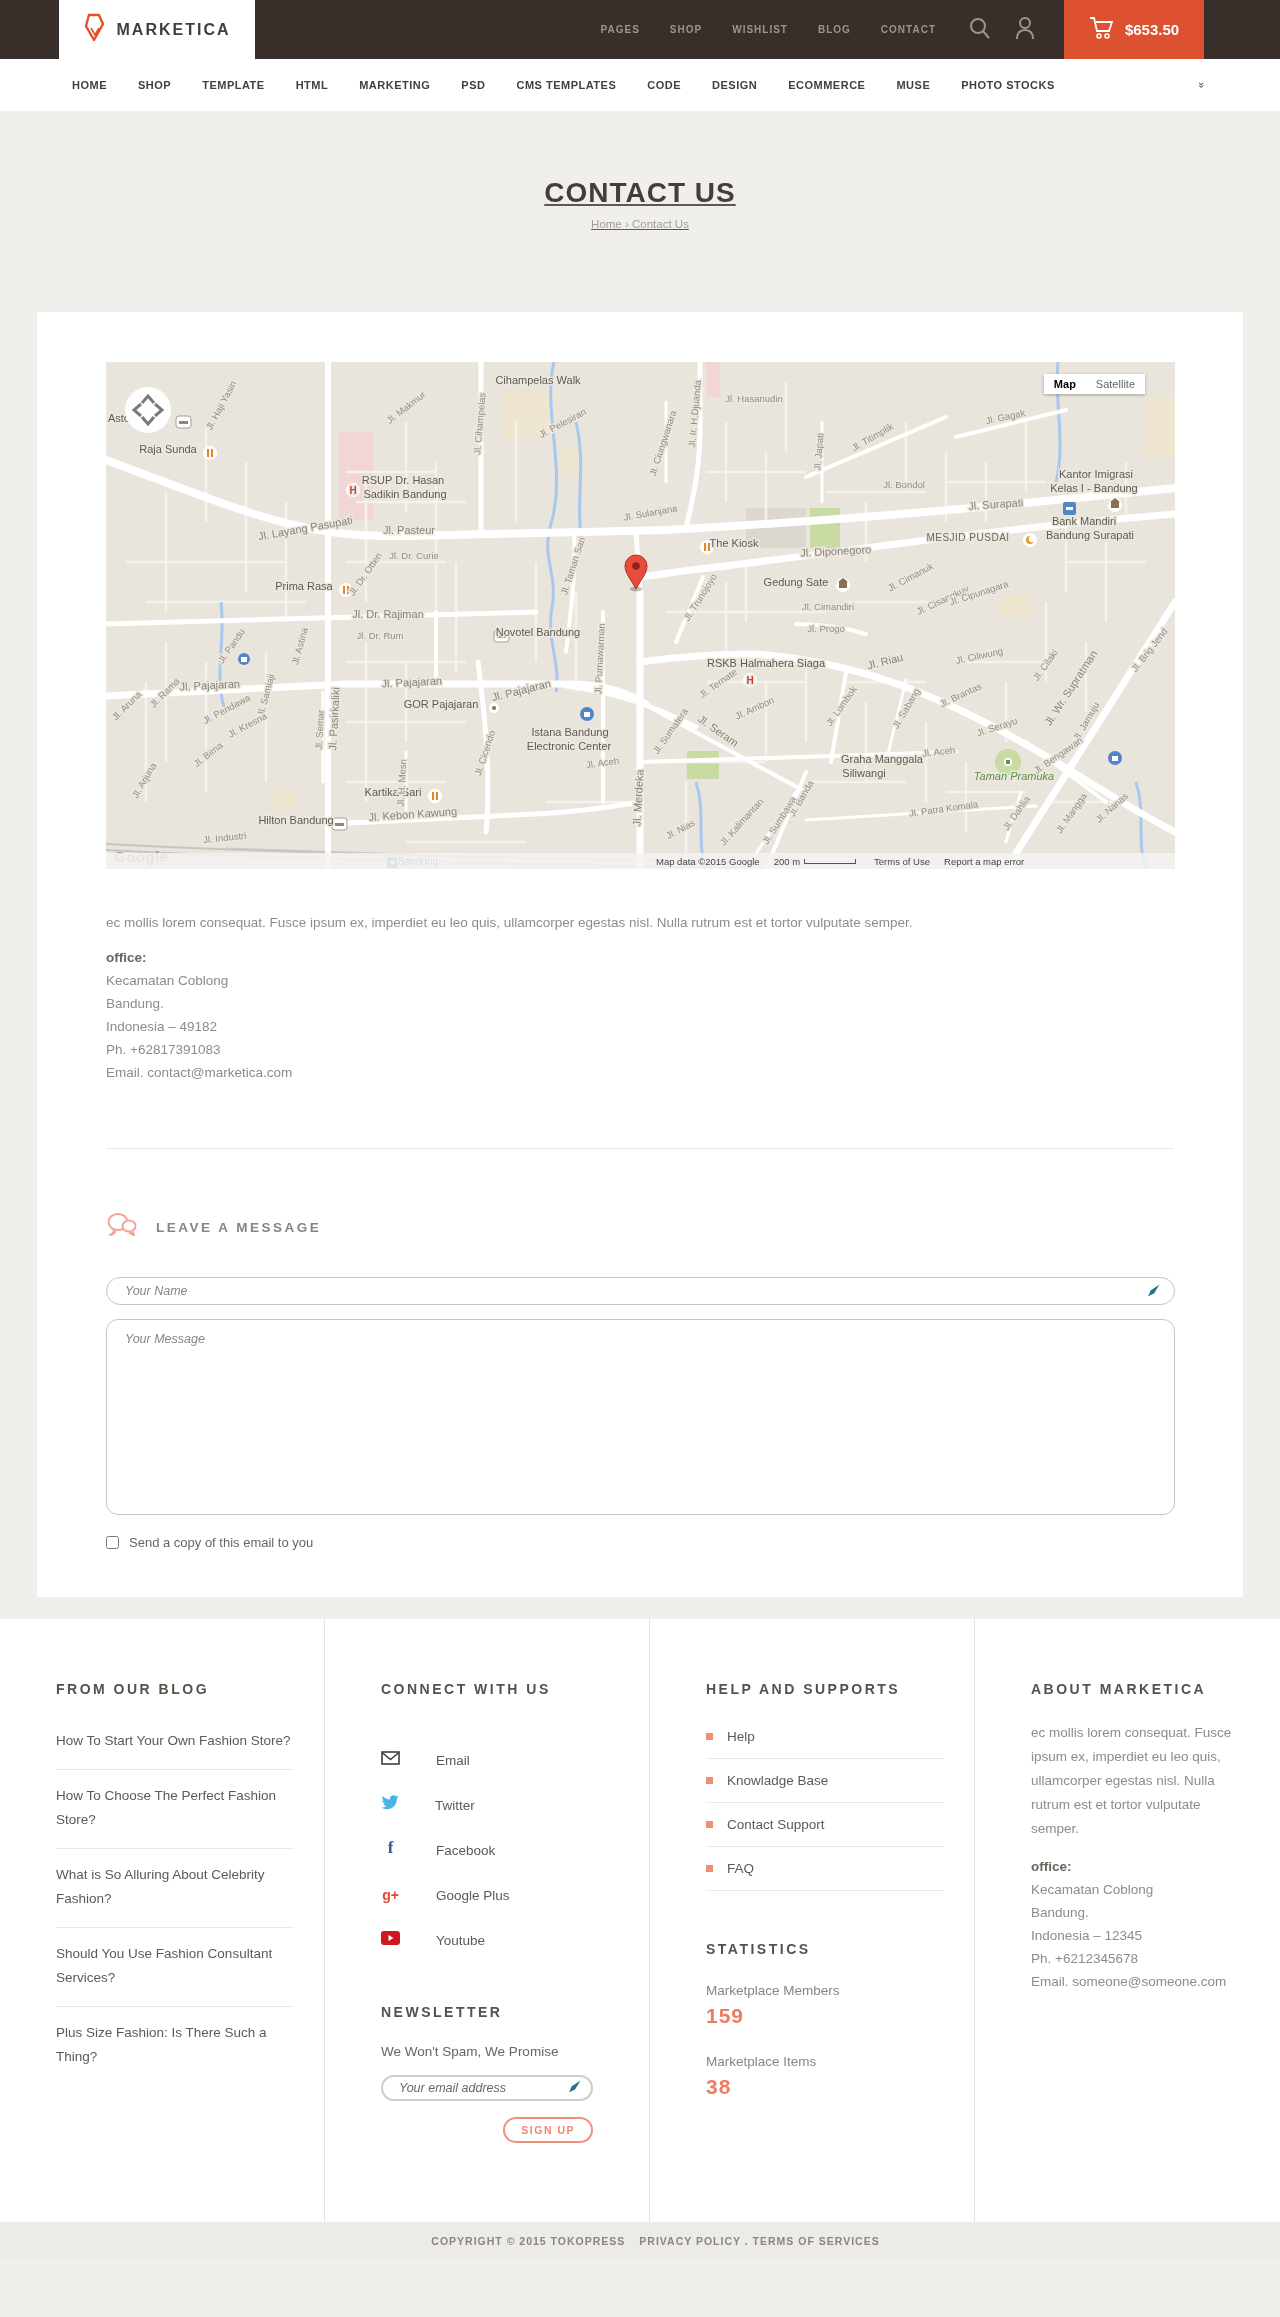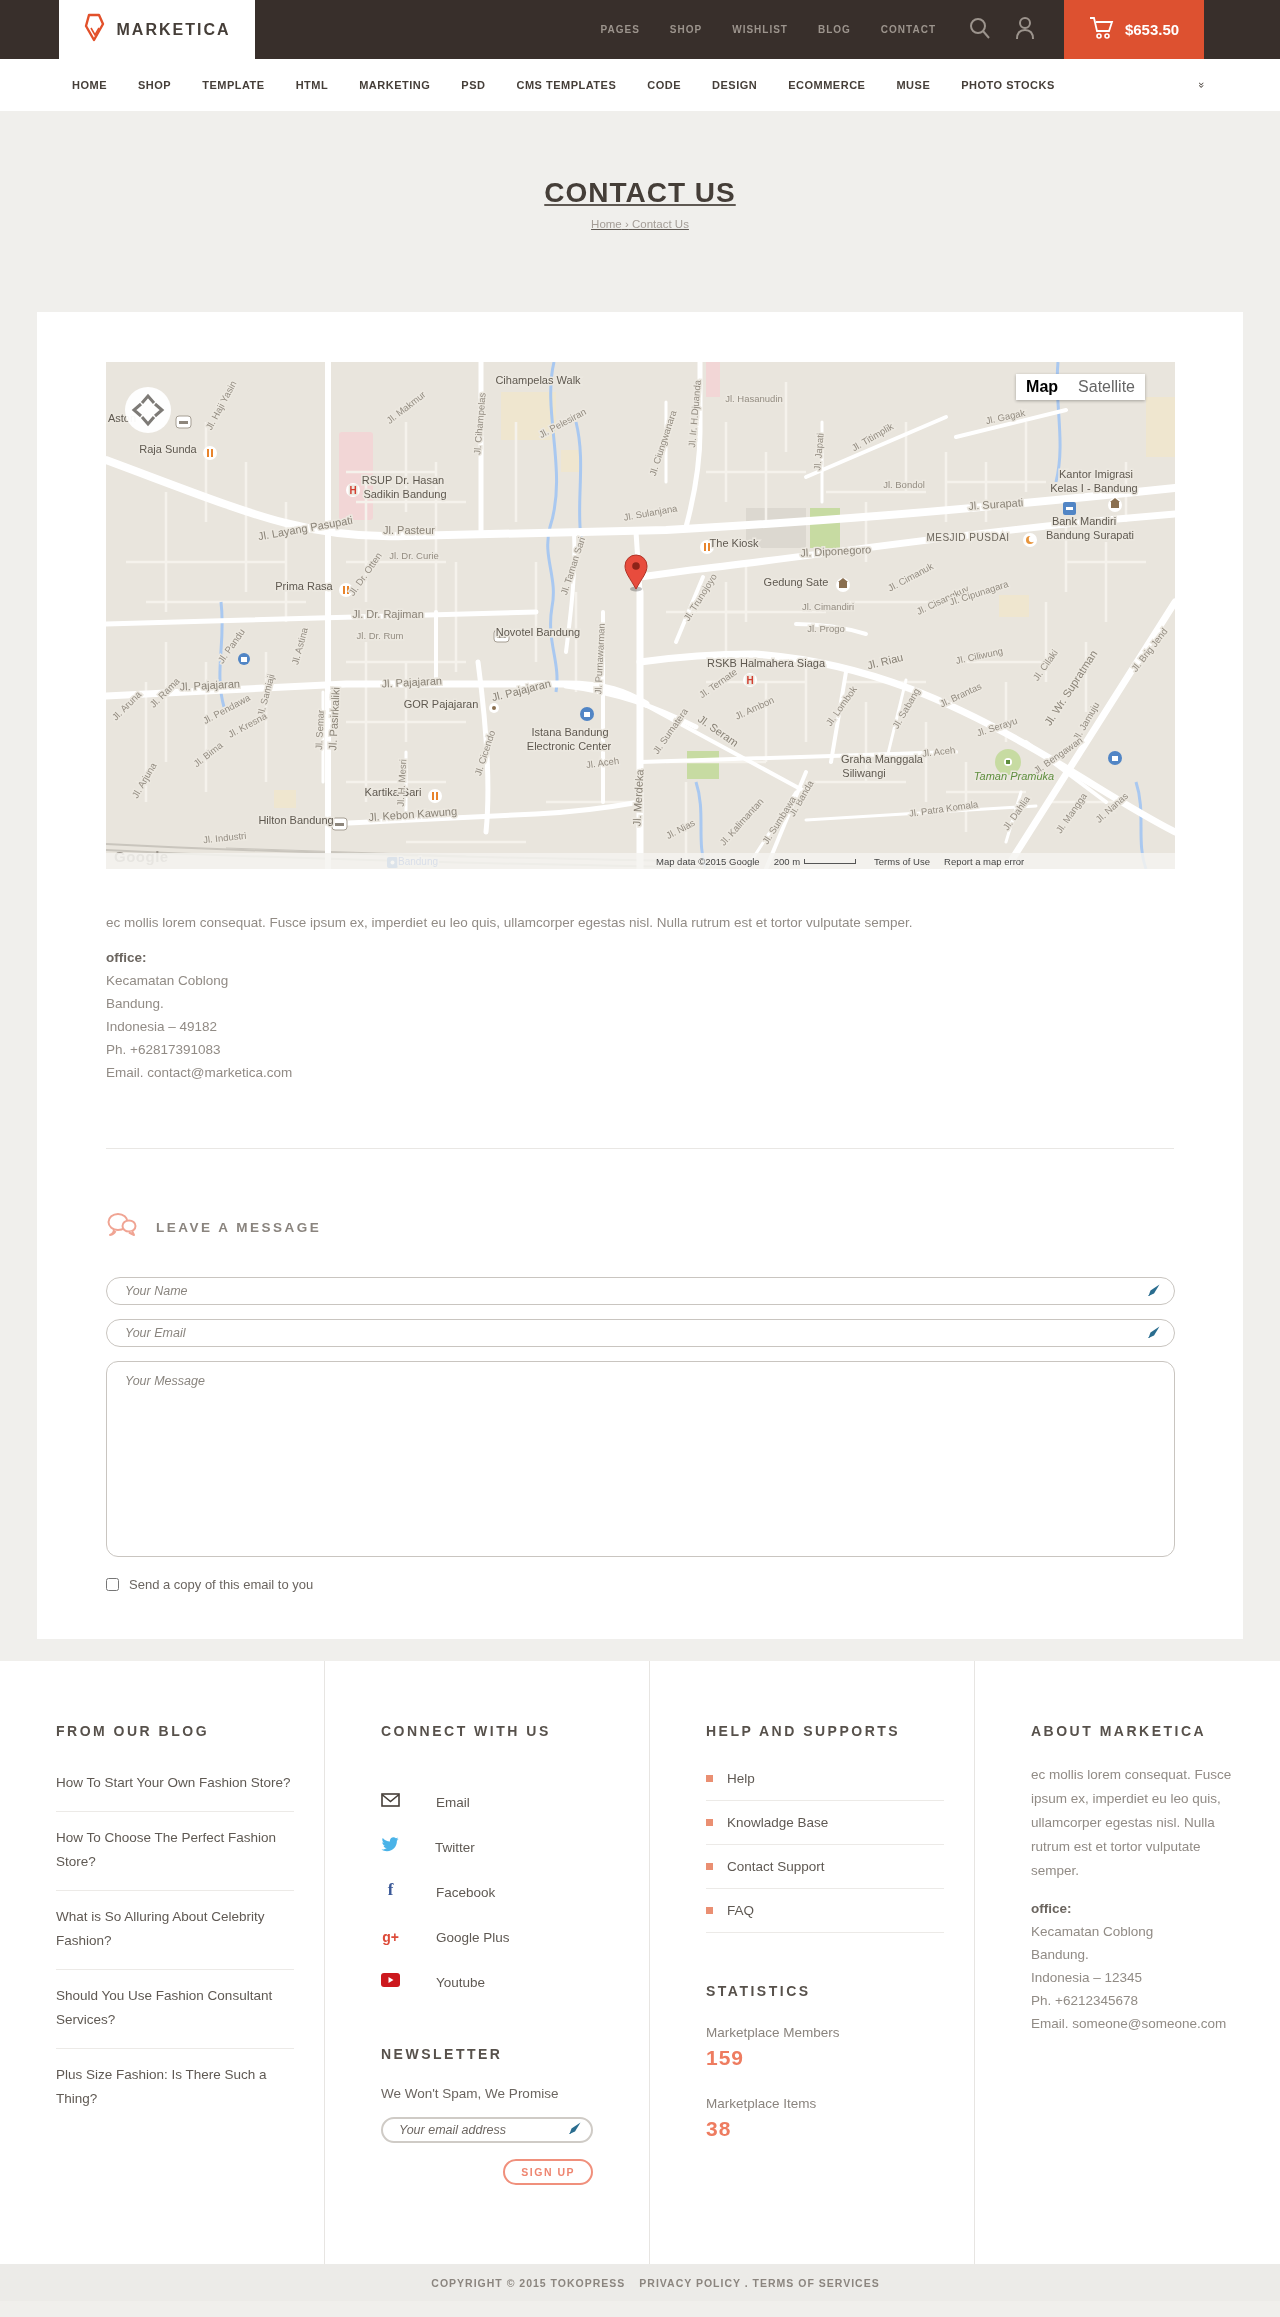--- a/index.html
+++ b/index.html
@@ -31,21 +31,21 @@
   
   .map-wrap { position:relative; width:1069px; height:507px; overflow:hidden; background:#e9e5dd; }
   .map-wrap svg text { paint-order:stroke; stroke:#ece8e0; stroke-width:3px; text-anchor:middle; }
   .ml-r { font-size:9.5px; fill:#948d82; }
   .ml-R { font-size:11px; fill:#8a8377; }
   .ml-p { font-size:11px; fill:#5f5950; }
   .ml-P { font-size:10px; fill:#6d675d; letter-spacing:.5px; }
   .ml-a { font-size:11px; font-style:italic; fill:#5e8e3e; }
   .ml-s { font-size:10px; fill:#3c68c0; }
   .map-btns { position:absolute; top:12px; right:30px; display:flex; box-shadow:0 1px 3px rgba(0,0,0,.3); }
-  .map-btn { background:#fff; font-size:16px; padding:4px 10px; color:#666; cursor:pointer; }
+  .map-btn { background:#fff; font-size:11px; padding:4px 10px; color:#666; cursor:pointer; }
   .map-btn.active { font-weight:bold; color:#000; }
   .map-attr { position:absolute; bottom:0; left:0; right:0; height:16px; background:rgba(245,243,240,.85); display:flex; align-items:center; font-size:9.5px; color:#454545; }
   .map-attr .sp { margin-left:14px; }
   .google-logo { position:absolute; left:8px; bottom:4px; font-size:15px; font-weight:bold; color:#9b958c; letter-spacing:.5px; }
   .scalebar { display:inline-block; width:52px; height:5px; border:1px solid #555; border-top:none; margin:0 4px; }
 
   
   .intro { margin-top:46px; font-size:13.5px; color:#918b85; }
   .office { margin-top:16px; font-size:13.5px; color:#918b85; line-height:23px; }
   .office .lbl { font-weight:bold; color:#6b655f; }
@@ -546,29 +546,20 @@
 
     <div class="pill-input first">
       <input type="text" placeholder="Your Name" style="">
       <span class="pen">
         <svg width="14" height="14" viewBox="0 0 14 14">
             <path d="M13.5,.5 L4.5,6.5 L2.5,12 L8,9.5 Z" fill="#2a6d8f"></path>
             <line x1="2.5" y1="12" x2="7" y2="7.5" stroke="#2a6d8f" stroke-width="1"></line>
           </svg>
       </span>
     </div>
-    <div class="pill-input">
-      <input type="text" placeholder="Your Email" style="">
-      <span class="pen">
-        <svg width="14" height="14" viewBox="0 0 14 14">
-            <path d="M13.5,.5 L4.5,6.5 L2.5,12 L8,9.5 Z" fill="#2a6d8f"></path>
-            <line x1="2.5" y1="12" x2="7" y2="7.5" stroke="#2a6d8f" stroke-width="1"></line>
-          </svg>
-      </span>
-    </div>
     <div class="pill-area">
       <textarea placeholder="Your Message" style=""></textarea>
     </div>
 
     <label class="check-row">
       <input type="checkbox" style="">
       <span>Send a copy of this email to you</span>
     </label>
   </div>
 </div>

